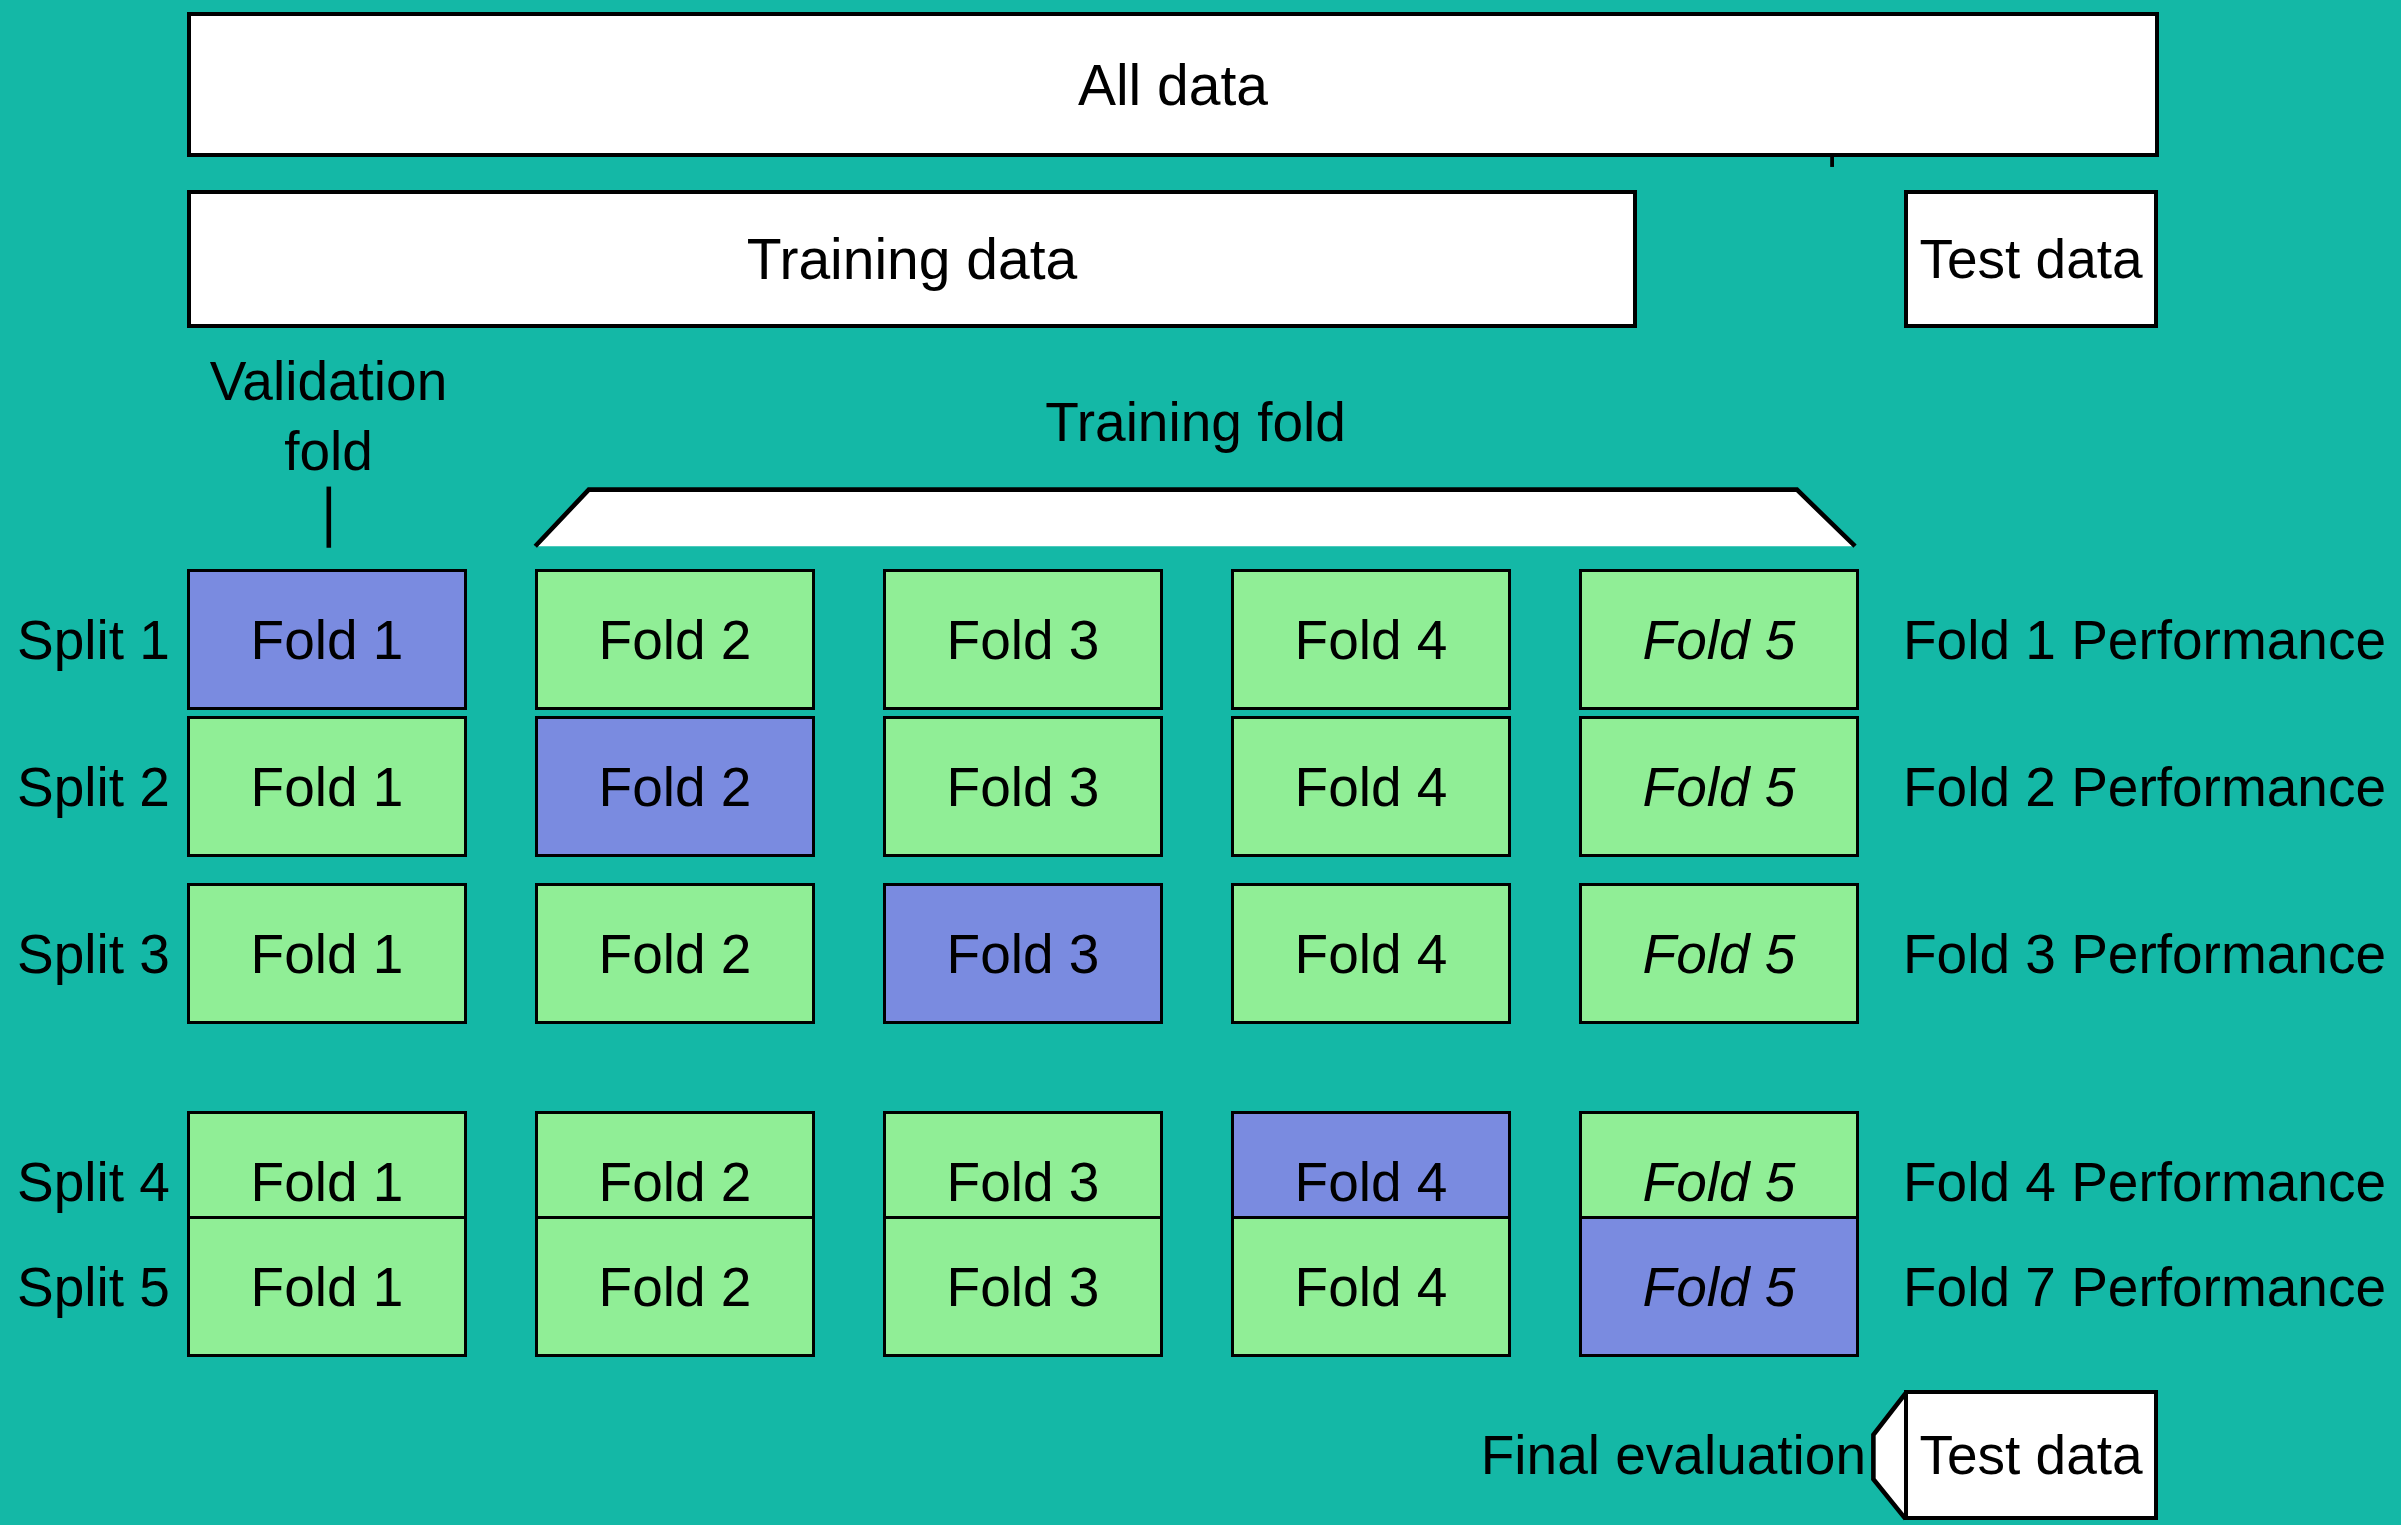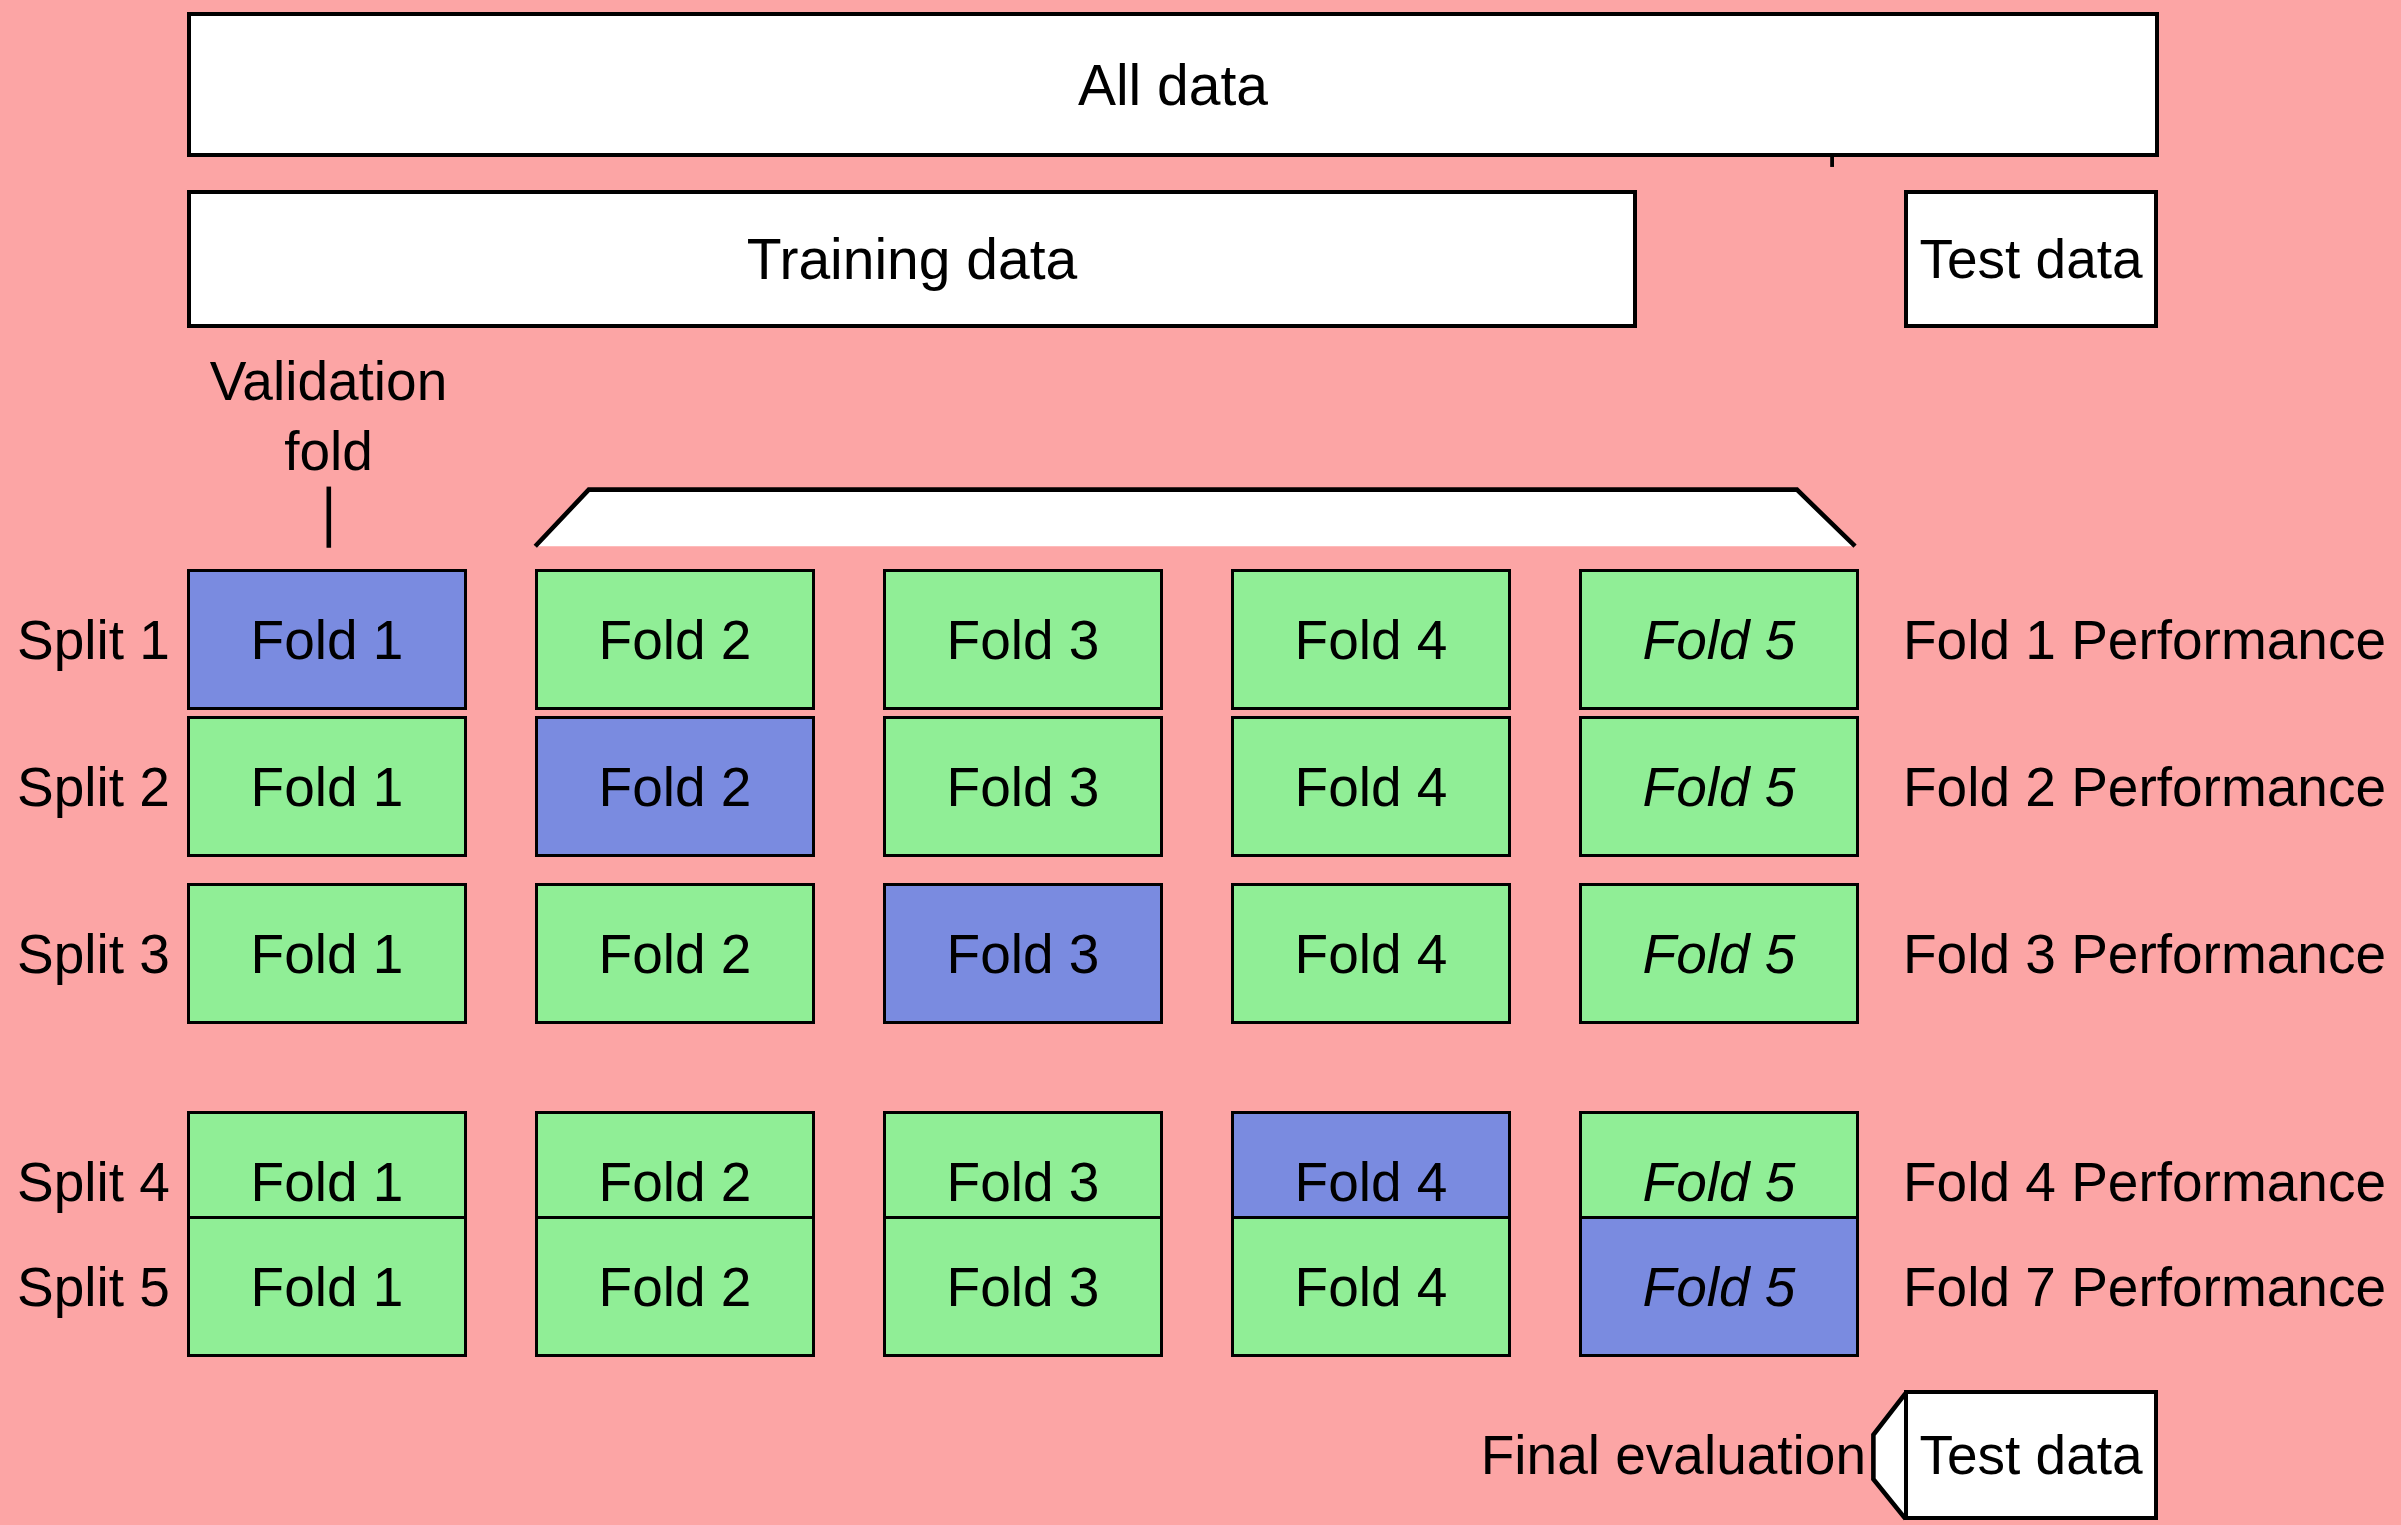--- a/index.html
+++ b/index.html
@@ -1,21 +1,21 @@
 <!DOCTYPE html>
 <html style="--training-green: #90EE96; --validation-blue: #7A8BE0;font-size:12.2px"><head>
 <meta charset="utf-8">
 <title>Cross-validation diagram</title>
 <style>
   html, body { margin: 0; padding: 0; background: #ffffff; }
   .stage {
     position: relative;
     width: 2401px;
     height: 1526px;
-    background: #fca5a5;
+    background: #14b8a6;
     font-family: "Liberation Sans", sans-serif;
     color: #000000;
     overflow: hidden;
   }
   svg.overlay { position: absolute; left: 0; top: 0; }
 
   .box {
     position: absolute;
     border: 4.6px solid #000000;
     box-sizing: border-box;
@@ -114,20 +114,21 @@
 
   <div class="box test-data-top">
     <span>Test data</span>
   </div>
 
   <div class="vfold">
     <div>Validation</div>
     <div>fold</div>
   </div>
 
+  <div class="tfold">Training fold</div>
 
   <div class="grid-row r1">
     <div class="split-label">Split 1</div>
     <div class="cell c1 validation">Fold 1</div>
     <div class="cell c2 training">Fold 2</div>
     <div class="cell c3 training">Fold 3</div>
     <div class="cell c4 training">Fold 4</div>
     <div class="cell c5 training">Fold 5</div>
     <div class="perf-label">Fold 1 Performance</div>
   </div>

